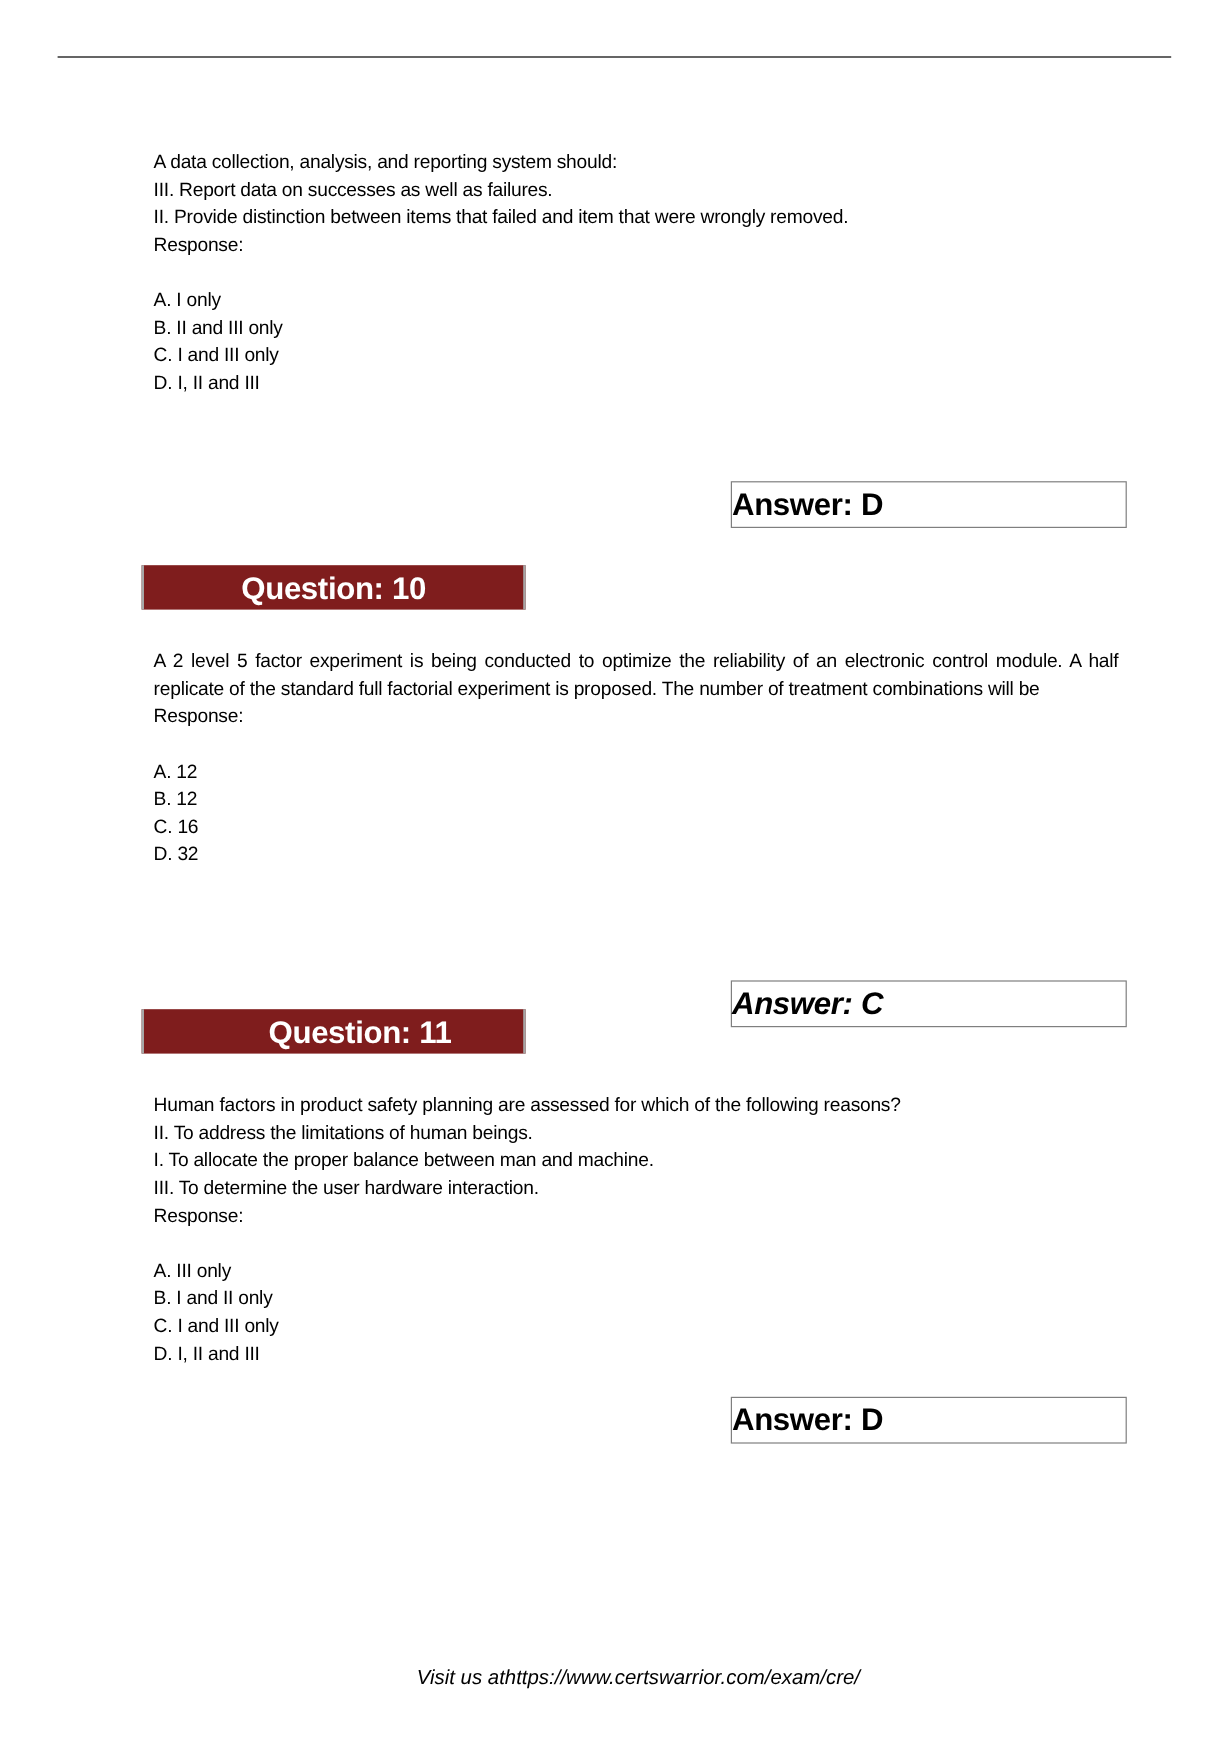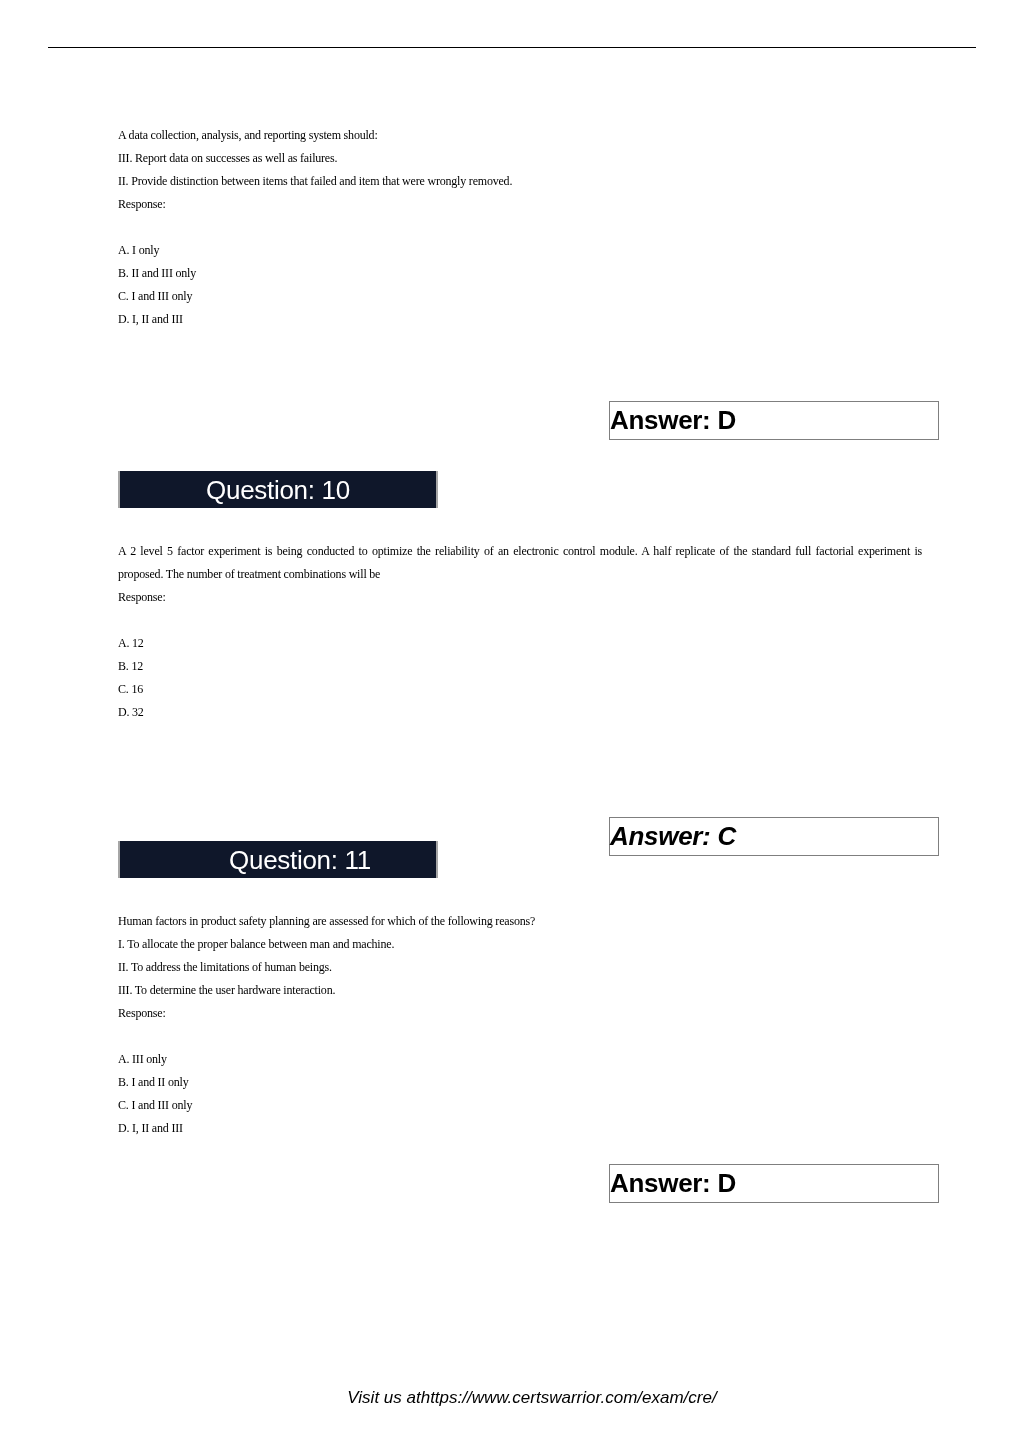--- a/index.html
+++ b/index.html
@@ -18,24 +18,24 @@
     .top-rule {
       position: absolute;
       left: 48px;
       top: 47px;
       width: 928px;
       height: 0;
       border-top: 1.5px solid #000;
     }
     .block {
       position: absolute;
-      left: 118px;
+      left: 128px;
       width: 804px;
-      font-family: Liberation Serif, serif;
-      font-size: 12px;
+      font-family: Liberation Sans, sans-serif;
+      font-size: 16px;
       line-height: 23px;
       letter-spacing: -0.2px;
     }
     .block p {
       margin: 0;
     }
     .justify {
       text-align: justify;
     }
     .spacer {
@@ -52,27 +52,27 @@
       font-weight: bold;
       font-size: 26px;
       line-height: 37px;
       letter-spacing: -0.3px;
     }
     .question-header {
       position: absolute;
       left: 118px;
       width: 320px;
       height: 37px;
-      background: #0f172a;
+      background: #7f1d1d;
       border-left: 2px solid #a6a6a6;
       border-right: 2px solid #a6a6a6;
       box-sizing: border-box;
       color: #ffffff;
       text-align: center;
-      font-weight: normal;
+      font-weight: bold;
       font-size: 26px;
       line-height: 38px;
       letter-spacing: -0.3px;
     }
     .footer {
       position: absolute;
       left: 0;
       top: 1388px;
       width: 1024px;
       text-align: center;
@@ -108,22 +108,22 @@
   <p>A. 12</p>
   <p>B. 12</p>
   <p>C. 16</p>
   <p>D. 32</p>
 </div>
 <div class="answer-box" style="top:817px;font-style:italic;">Answer: C</div>
 
 <div class="question-header" style="top:841px;padding-left:44px;">Question: 11</div>
 <div class="block" style="top:910px;">
   <p>Human factors in product safety planning are assessed for which of the following reasons?</p>
+  <p>II. To address the limitations of human beings.</p>
   <p>I. To allocate the proper balance between man and machine.</p>
-  <p>II. To address the limitations of human beings.</p>
   <p>III. To determine the user hardware interaction.</p>
   <p>Response:</p>
   <div class="spacer"></div>
   <p>A. III only</p>
   <p>B. I and II only</p>
   <p>C. I and III only</p>
   <p>D. I, II and III</p>
 </div>
 <div class="answer-box" style="top:1164px;">Answer: D</div>
 

